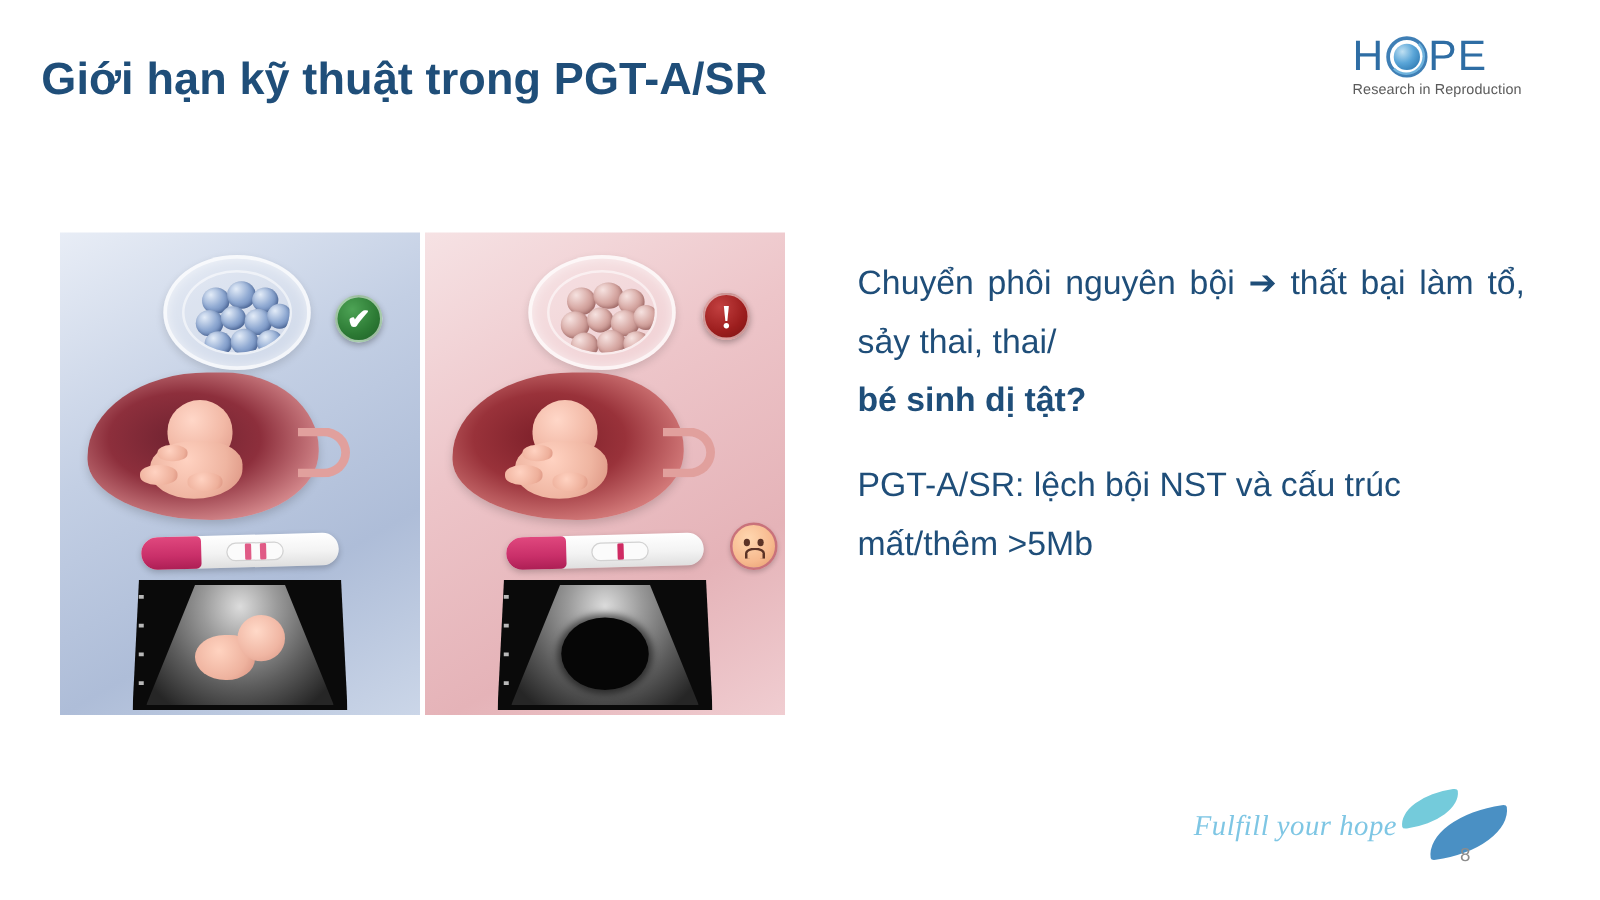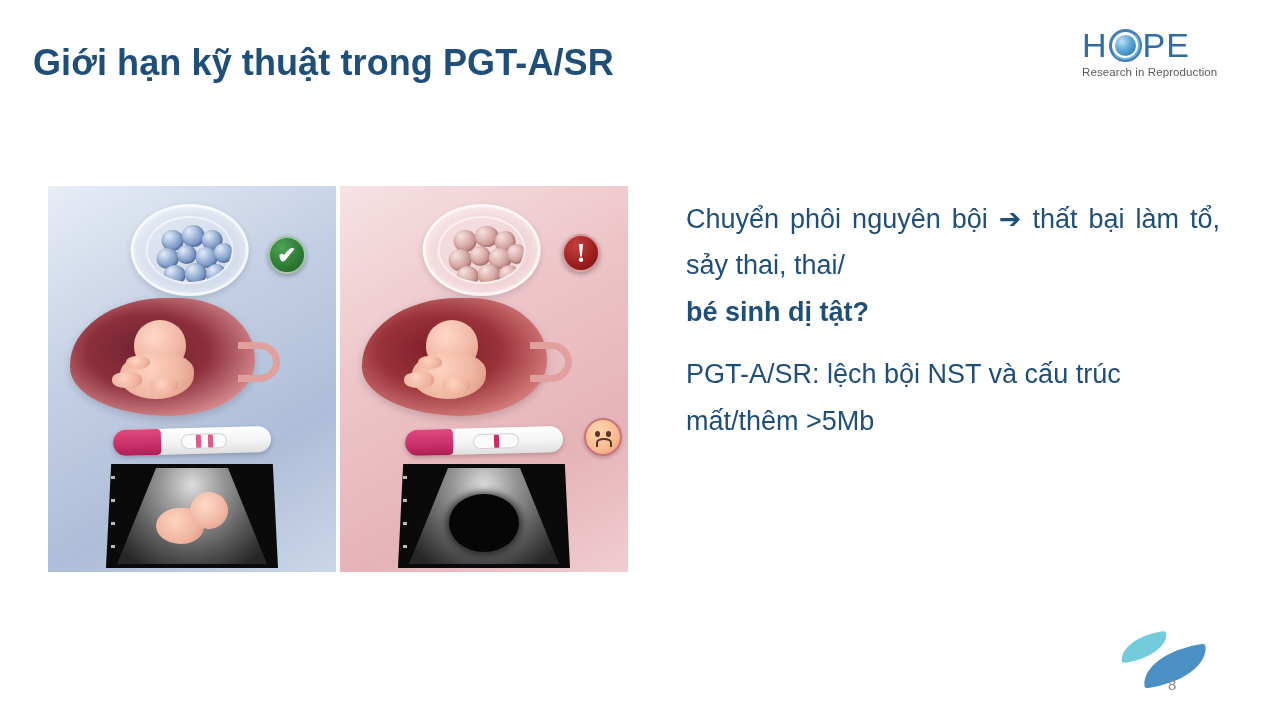--- a/index.html
+++ b/index.html
@@ -283,32 +283,32 @@
   .scan-ticks {
     position: absolute; left: 5px; top: 12px;
     width: 4px; height: 72px;
     display: flex; flex-direction: column; justify-content: space-between;
   }
   .scan-ticks i { display: block; width: 4px; height: 3px; background: #b9b9b9; }
 
   
   .body-text {
     position: absolute;
-    left: 686px; top: 196px;
+    left: 686px; top: 203px;
     width: 534px;
     color: #1f4e79;
   }
   .para {
     font-size: 27px;
     line-height: 1.72;
     color: #1f4e79;
   }
   .para-1 { text-align: justify; }
   .para-1 .lastline { display: block; text-align: left; font-weight: bold; }
-  .para-2 { margin-top: 16px; }
+  .para-2 { margin-top: 22px; }
   .arrow {
     font-family: "DejaVu Sans", sans-serif;
     font-weight: 700;
   }
 
   
   .tagline {
     position: absolute;
     left: 955px; top: 648px;
     font-family: "Liberation Serif", serif;
@@ -476,19 +476,20 @@
       <span class="arrow">➔</span>
       <span>thất bại làm tổ, sảy thai, thai/</span>
       <span class="lastline">bé sinh dị tật?</span>
     </p>
     <p class="para para-2">
       <span>PGT-A/SR: lệch bội NST và cấu</span>
       <span>trúc mất/thêm &gt;5Mb</span>
     </p>
   </div>
 
+  <div class="tagline">Fulfill your hope</div>
   <div class="petals">
     <span class="petal-top"></span>
     <span class="petal-bottom"></span>
   </div>
   <div class="page-num">8</div>
 
 </div>
 
 </body></html>

